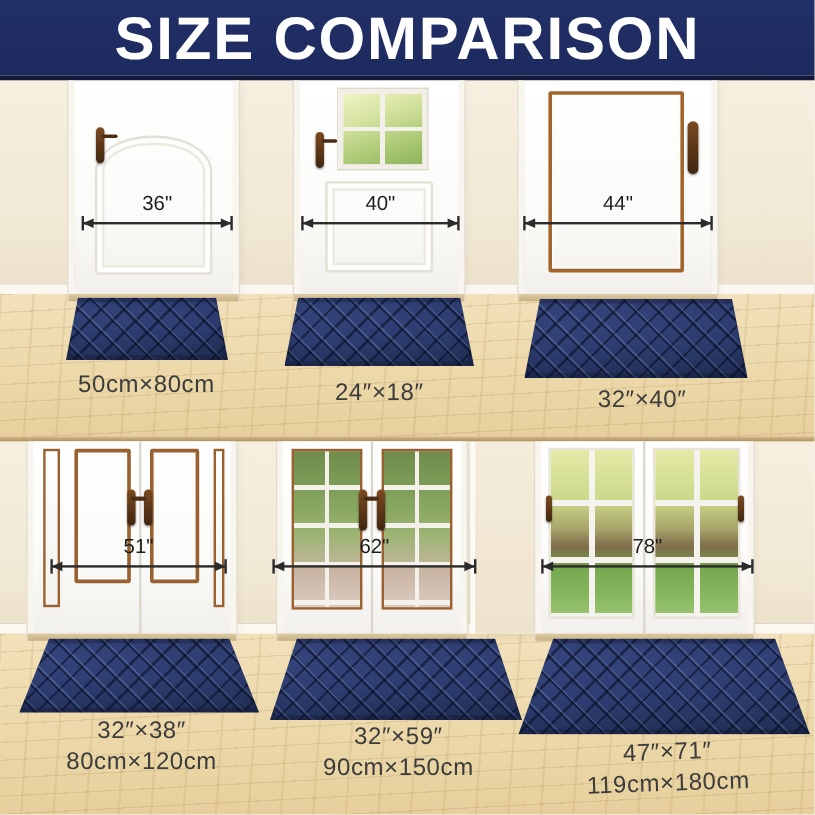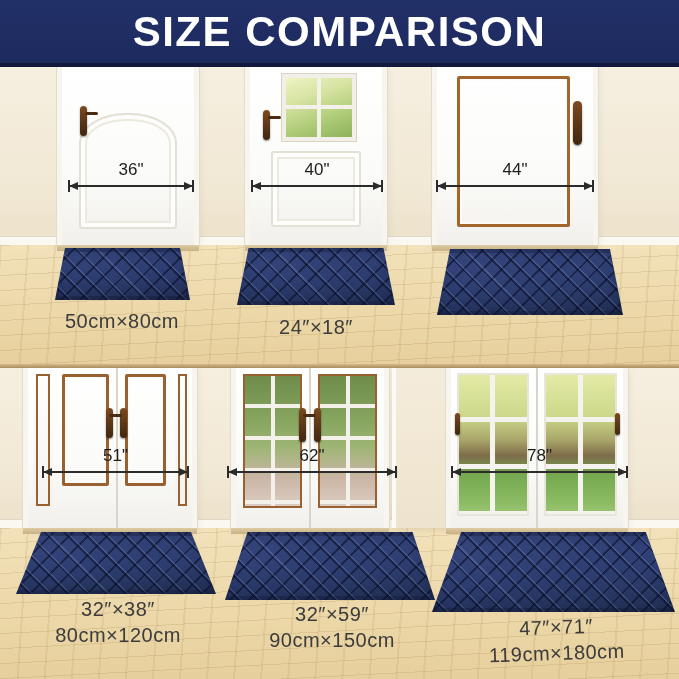--- a/index.html
+++ b/index.html
@@ -1,20 +1,20 @@
 <!DOCTYPE html>
 <html><head>
 <meta charset="utf-8">
 <style>
   html,body{margin:0;padding:0;background:#ffffff;}
   #page{position:relative;width:679px;height:679px;overflow:hidden;font-family:"Liberation Sans",sans-serif;background:#f3ebda;}
 
   
   #banner{position:absolute;left:0;top:0;width:679px;height:63px;background:linear-gradient(180deg,#223069 0%,#1d2a5e 100%);display:flex;align-items:center;justify-content:center;}
-  #banner .title{color:#ffffff;font-size:42px;font-weight:800;letter-spacing:1.5px;}
+  #banner .title{color:#ffffff;font-size:50px;font-weight:800;letter-spacing:1.5px;}
   #banner-shadow{position:absolute;left:0;top:63px;width:679px;height:4px;background:#13193d;}
 
   
   .scene{position:absolute;left:0;width:679px;overflow:hidden;}
   #row-top{top:67px;height:301px;}
   #row-bottom{top:368px;height:311px;}
   .wall{position:absolute;left:0;right:0;top:0;background:linear-gradient(180deg,#f6efe0 0%,#f1e8d4 70%,#ece1c9 100%);}
   #row-top .wall{height:178px;}
   #row-bottom .wall{height:160px;}
   .baseboard{position:absolute;left:0;right:0;height:9px;background:#faf8f1;border-top:1px solid #ded8c8;box-shadow:0 2px 2px rgba(120,100,60,.25);}
@@ -151,20 +151,21 @@
     <div class="mat" style="--tp:7.3%;left:237px;top:181px;width:158px;height:57px;"></div>
     <div class="mat" style="--tp:7%;left:437px;top:182px;width:186px;height:66px;"></div>
 
     <div class="sizelabel" style="left:22px;top:241px;width:200px;">
       <div>50cm×80cm</div>
     </div>
     <div class="sizelabel" style="left:216px;top:247px;width:200px;">
       <div>24″×18″</div>
     </div>
     <div class="sizelabel" style="left:430px;top:253px;width:210px;">
+      <div>32″×40″</div>
     </div>
   </div>
 
   <div class="scene" id="row-bottom">
     <div class="wall"></div>
     <div class="baseboard"></div>
     <div class="floor"></div>
 
     <div class="doorunit" style="left:28px;width:164px;">
       <div class="sidelight" style="left:5px;width:20px;">

